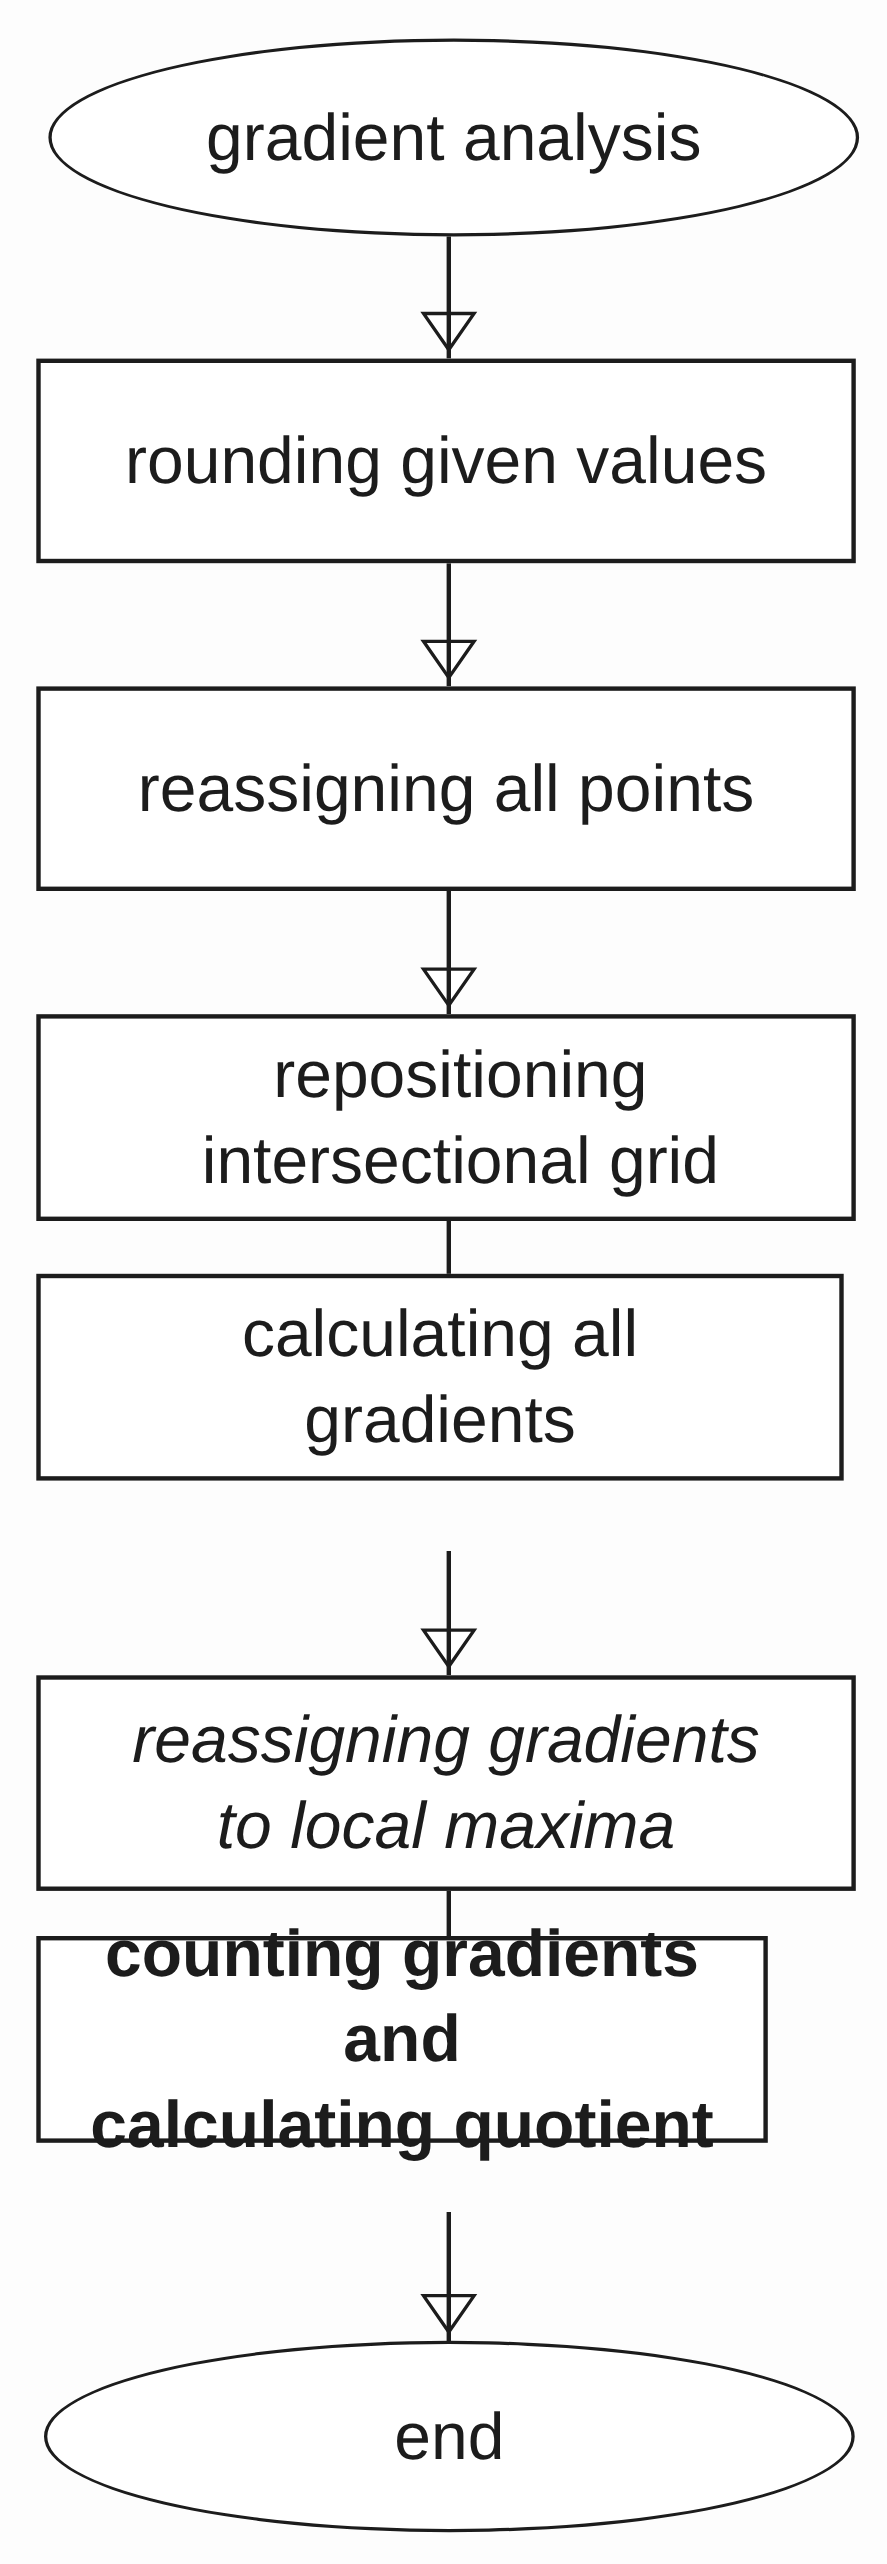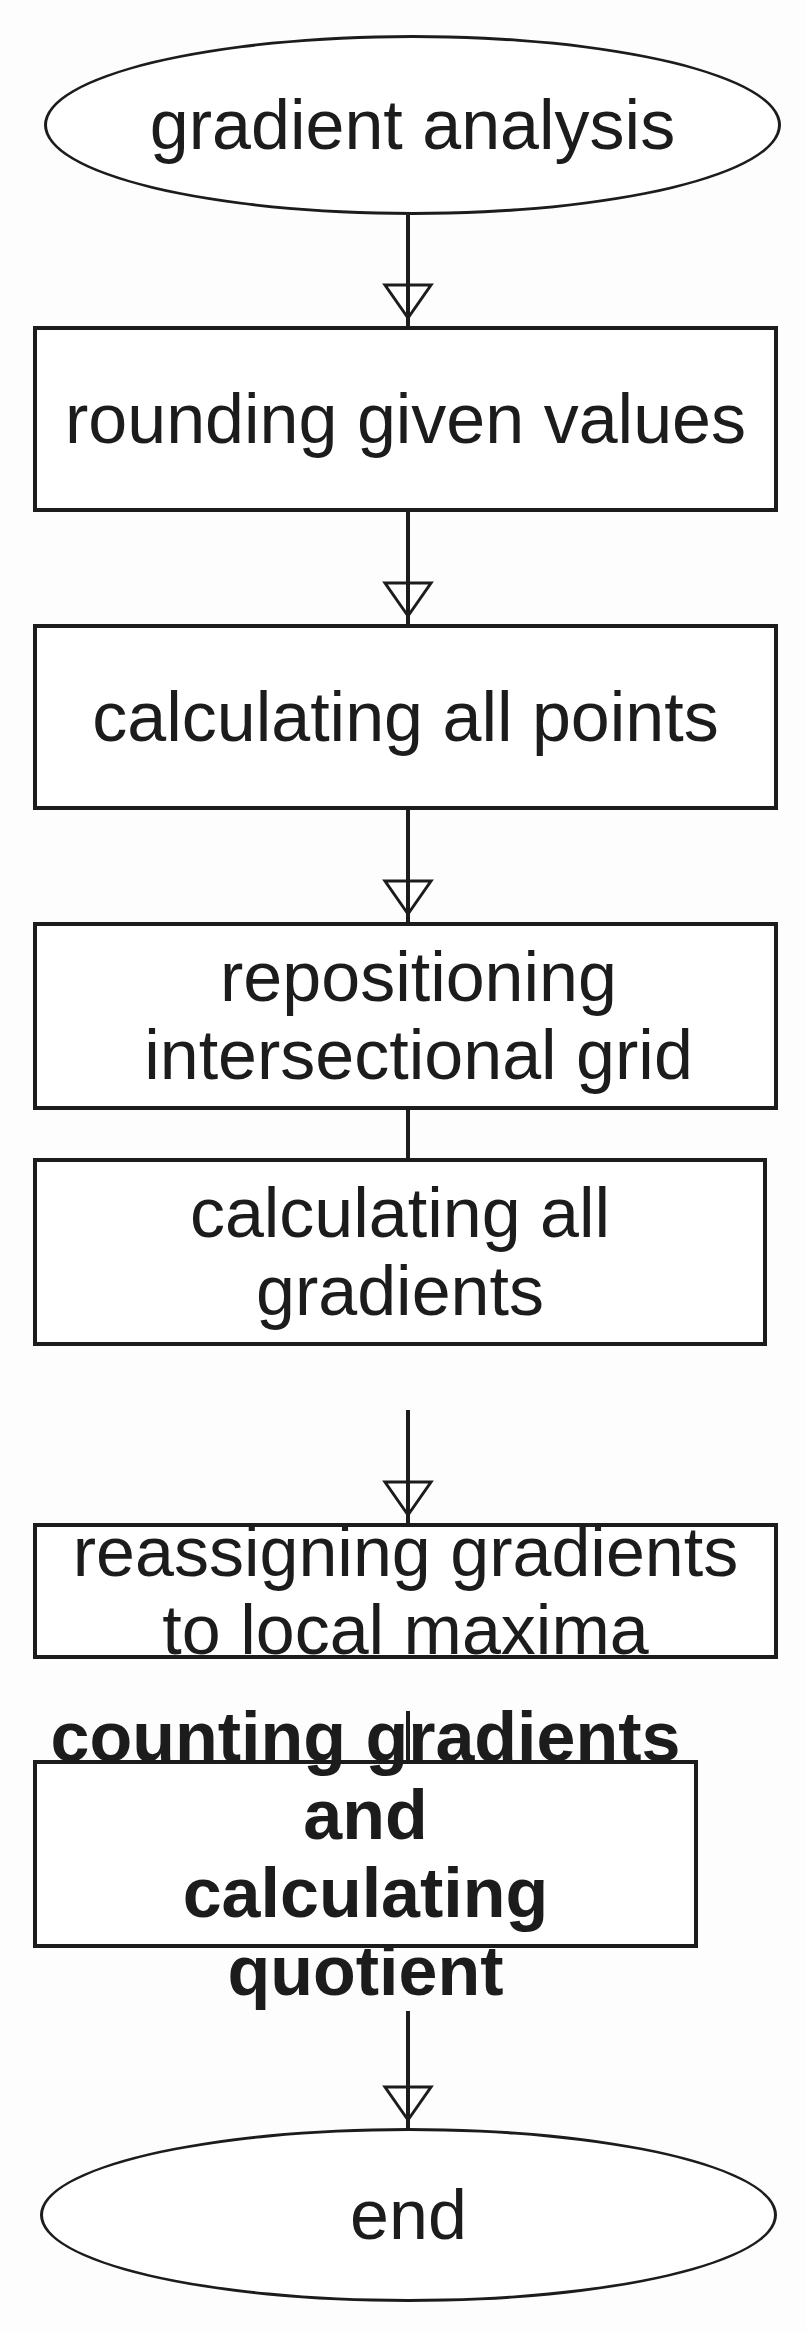--- a/index.html
+++ b/index.html
@@ -32,33 +32,33 @@
     text-align: center;
   }
   .node--process {
     border: 4px solid #1c1c1c;
   }
   .node--terminator {
     border: 3px solid #1c1c1c;
     border-radius: 50%;
   }
   .node__label {
-    font-size: 70px;
+    font-size: 60px;
     line-height: 78px;
     white-space: pre-line;
     letter-spacing: 0px;
     color: #1c1c1c;
   }
   
   .n-start { left: 44px;  top: 35px;   width: 737px; height: 180px; }
   .n-s1    { left: 33px;  top: 326px;  width: 745px; height: 186px; text-align: center; }
   .n-s2    { left: 33px;  top: 624px;  width: 745px; height: 186px; }
   .n-s3    { left: 33px;  top: 922px;  width: 745px; height: 188px; padding-left: 26px; }
   .n-s4    { left: 33px;  top: 1158px; width: 734px; height: 188px; }
-  .n-s5    { left: 33px;  top: 1523px; width: 745px; height: 136px; }
+  .n-s5    { left: 33px;  top: 1523px; width: 745px; height: 196px; font-style: italic; }
   .n-s6    { left: 33px;  top: 1760px; width: 665px; height: 188px; font-weight: bold; }
   .n-end   { left: 40px;  top: 2128px; width: 737px; height: 174px; }
 </style>
 </head>
 <body>
 
 <div class="canvas">
 
   <svg class="arrows" width="806" height="2331" viewBox="0 0 806 2331">
     <g>
@@ -93,21 +93,21 @@
 
   <div class="node node--terminator n-start">
     <span class="node__label">gradient analysis</span>
   </div>
 
   <div class="node node--process n-s1">
     <span class="node__label">rounding given values</span>
   </div>
 
   <div class="node node--process n-s2">
-    <span class="node__label">calculating all points</span>
+    <span class="node__label">reassigning all points</span>
   </div>
 
   <div class="node node--process n-s3">
     <span class="node__label">repositioning
 intersectional grid</span>
   </div>
 
   <div class="node node--process n-s4">
     <span class="node__label">calculating all
 gradients</span>

